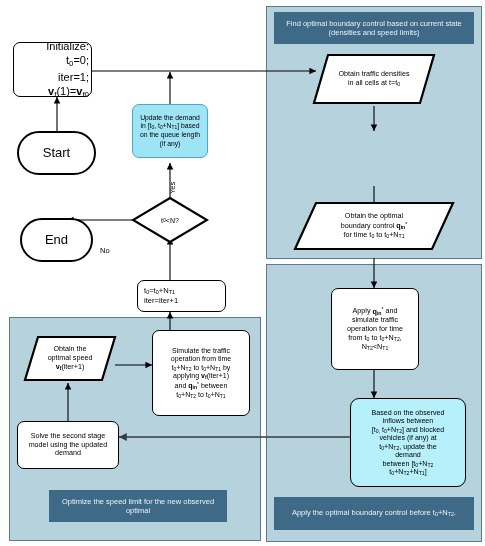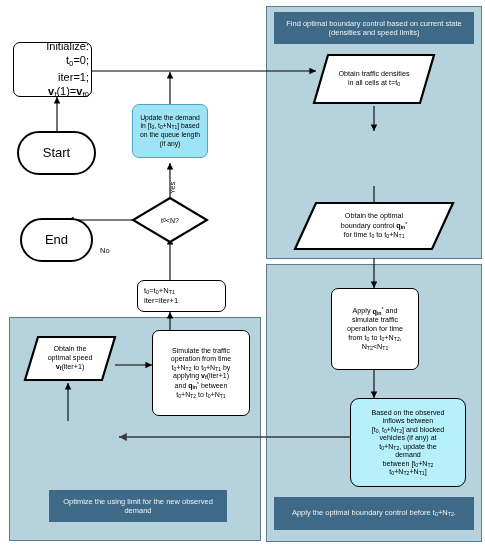--- a/index.html
+++ b/index.html
@@ -49,21 +49,21 @@
   <div class="panel" style="left:266px;top:264px;width:216px;height:278px;"></div>
   <div class="panel" style="left:9px;top:317px;width:252px;height:224px;"></div>
 
   <div class="banner" style="left:274px;top:12px;width:200px;height:32px;">
     <span>Find optimal boundary control based on current state (densities and speed limits)</span>
   </div>
   <div class="banner" style="left:274px;top:497px;width:200px;height:33px;">
     <span>Apply the optimal boundary control before t<sub>0</sub>+N<sub>T2</sub>.</span>
   </div>
   <div class="banner" style="left:49px;top:490px;width:178px;height:32px;">
-    <span>Optimize the using limit for the new observed demand</span>
+    <span>Optimize the speed limit for the new observed optimal</span>
   </div>
 
   <svg class="wires">
     <defs>
       <marker id="ah" markerWidth="7" markerHeight="7" refX="6" refY="3" orient="auto">
         <path d="M0,0 L6,3 L0,6 z" fill="#000"></path>
       </marker>
       <marker id="ah2" markerWidth="7" markerHeight="7" refX="6" refY="3" orient="auto">
         <path d="M0,0 L6,3 L0,6 z" fill="#3a3a3a"></path>
       </marker>
@@ -170,14 +170,17 @@
       Obtain the<br>optimal speed<br><b>v<sub>f</sub></b>(iter+1)
     </div>
   </div>
 
   <div class="node rrect" style="left:152px;top:330px;width:98px;height:86px;">
     <span style="font-size:7px;line-height:1.22;">
       Simulate the traffic<br>operation from time<br>t<sub>0</sub>+N<sub>T2</sub> to t<sub>0</sub>+N<sub>T1</sub> by<br>applying <b>v<sub>f</sub></b>(iter+1)<br>and <b>q<sub>in</sub></b><sup>*</sup> between<br>t<sub>0</sub>+N<sub>T2</sub> to t<sub>0</sub>+N<sub>T1</sub>
     </span>
   </div>
 
+  <div class="node rrect" style="left:17px;top:421px;width:102px;height:48px;">
+    <span>Solve the second stage model using the updated demand</span>
+  </div>
 
 </div>
 
 </body></html>

